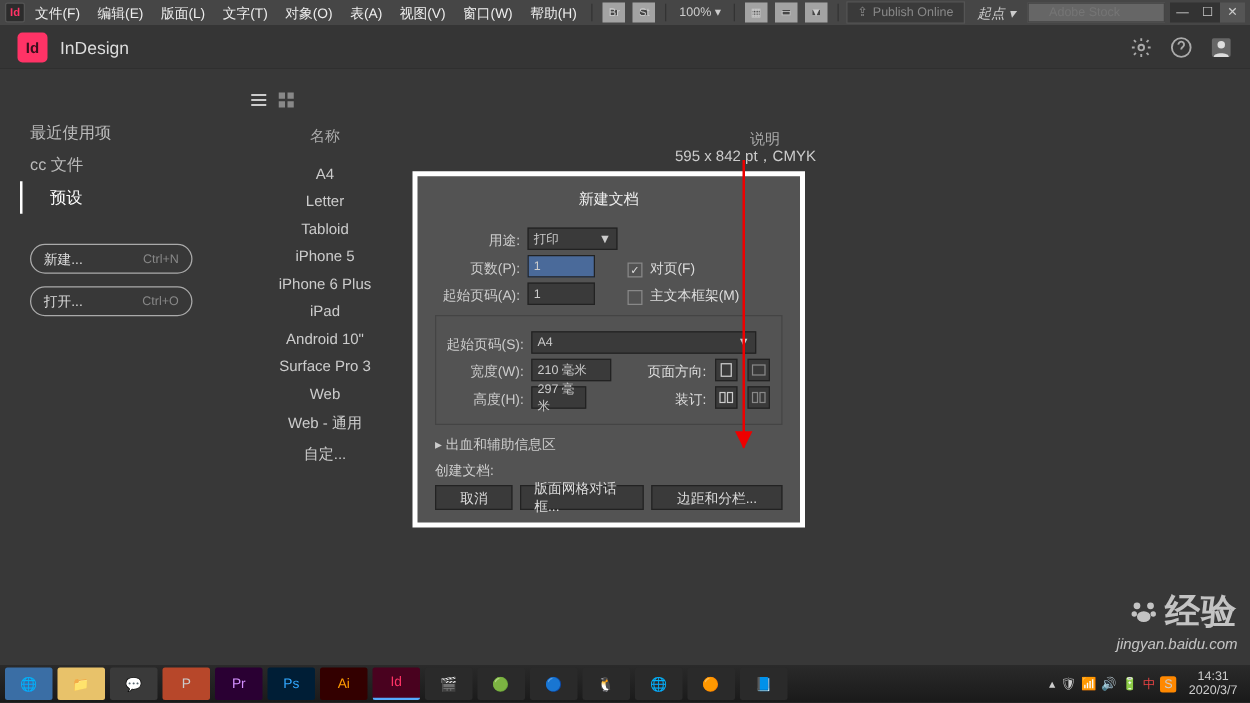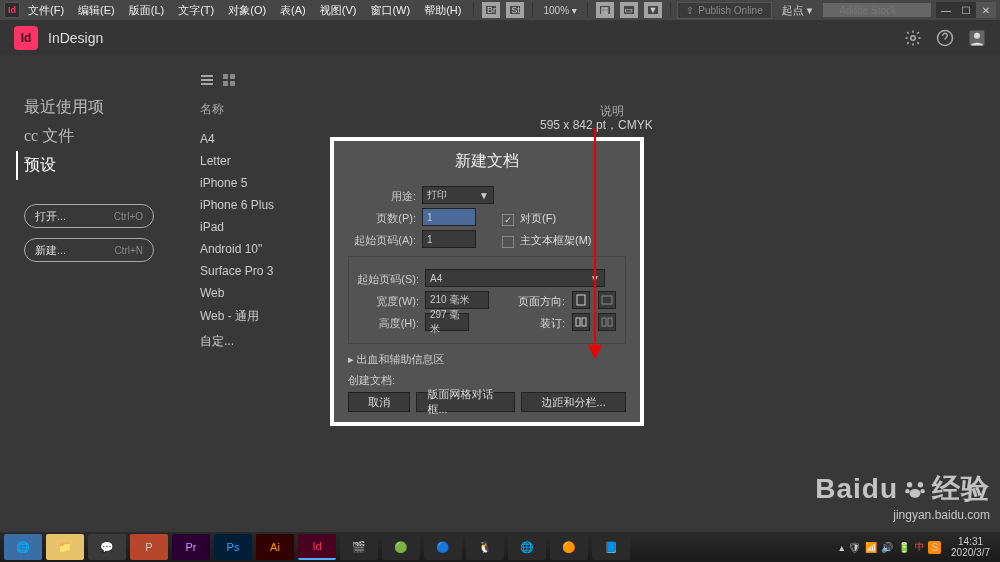--- a/index.html
+++ b/index.html
@@ -2,59 +2,59 @@
 <html><head>
 <meta charset="utf-8">
 <style>
 * { box-sizing: border-box; margin: 0; padding: 0; }
 body { width: 1000px; height: 562px; background: #1a1a1a; font-family: "Microsoft YaHei", sans-serif; font-size: 11px; color: #ccc; overflow: hidden; position: relative; }
 
 
 .menubar { height: 20px; background: #464646; display: flex; align-items: center; padding: 0 4px; gap: 2px; }
 .menu-logo { width: 16px; height: 16px; background: #2c2c2c; border: 1px solid #555; border-radius: 2px; display: flex; align-items: center; justify-content: center; color: #ff3366; font-size: 9px; font-weight: bold; }
 .menu-item { padding: 2px 6px; color: #eee; font-size: 11px; cursor: pointer; }
-.menu-icon-box { width: 18px; height: 16px; border: 4px solid #a3a3a3; display: flex; align-items: center; justify-content: center; font-size: 9px; color: #ccc; margin: 0 2px; text-align: right; }
+.menu-icon-box { width: 18px; height: 16px; border: 6px solid #a3a3a3; display: flex; align-items: center; justify-content: center; font-size: 9px; color: #ccc; margin: 0 2px; text-align: right; }
 .menu-sep { width: 1px; height: 14px; background: #333; margin: 0 4px; }
 .zoom-box { color: #ccc; font-size: 10px; padding: 0 4px; }
 .publish-btn { background: #3a3a3a; border: 1px solid #555; padding: 2px 8px; color: #888; font-size: 10px; display: flex; align-items: center; gap: 4px; }
-.origin-label { color: #ccc; font-size: 11px; margin: 0 8px; }
+.origin-label { color: #ccc; font-size: 11px; margin: 0 8px; font-style: italic; }
 .search-box { width: 110px; height: 16px; background: #666; border: 1px solid #444; color: #bbb; font-size: 10px; padding: 0 4px 0 16px; position: relative; }
 .win-ctrl { margin-left: auto; display: flex; gap: 0; }
 .win-btn { width: 20px; height: 16px; background: #333; display: flex; align-items: center; justify-content: center; color: #ccc; font-size: 10px; }
 .win-btn.close { background: #555; }
 
 
 .app-header { height: 35px; background: #353535; display: flex; align-items: center; padding: 0 14px; }
 .id-logo { width: 24px; height: 24px; background: #ff3366; border-radius: 4px; display: flex; align-items: center; justify-content: center; color: #3b0f1c; font-size: 12px; font-weight: bold; margin-right: 10px; }
 .app-title { color: #ddd; font-size: 14px; }
 .hdr-right { margin-left: auto; display: flex; gap: 14px; align-items: center; }
 .hdr-icon { width: 18px; height: 18px; color: #aaa; }
 
 
 .main { display: flex; height: calc(100% - 20px - 35px - 30px); background: #383838; padding: 14px 0 0 0; }
 .leftcol { width: 200px; padding: 8px 14px 0 24px; }
-.nav-item { color: #bbb; font-size: 16px; padding: 4px 0; font-family: Liberation Serif, serif; }
-.nav-item.active { color: #fff; border-left: 2px solid #fff; padding-left: 6px; margin-left: -8px; }
+.nav-item { color: #bbb; font-size: 13px; padding: 4px 0; }
+.nav-item.active { color: #fff; border-left: 2px solid #fff; padding-left: 22px; margin-left: -8px; }
 .pill-btn { width: 130px; height: 24px; border: 1px solid #aaa; border-radius: 12px; background: transparent; color: #ddd; display: flex; align-items: center; padding: 0 10px; font-size: 11px; margin-top: 10px; }
 .pill-btn .shortcut { margin-left: auto; color: #888; font-size: 10px; }
 
-.midcol { width: 120px; padding-top: 4px; }
+.midcol { width: 120px; padding-top: 4px; text-align: center; }
 .view-icons { display: flex; gap: 8px; margin-bottom: 14px; }
 .view-icon { width: 14px; height: 14px; }
 .list-hdr { color: #aaa; font-size: 12px; margin-bottom: 10px; }
 .preset-item { color: #ccc; font-size: 12px; padding: 4px 0; }
 
 .rightcol { flex: 1; padding-top: 34px; padding-left: 60px; position: relative; }
 .desc-hdr { color: #aaa; font-size: 12px; position: absolute; top: 34px; left: 280px; }
 .desc-val { color: #ccc; font-size: 12px; position: absolute; top: 48px; left: 220px; }
 
 
 .dialog-outer { position: absolute; left: 330px; top: 137px; width: 314px; background: #fff; padding: 4px; }
 .dialog { background: #535353; padding: 8px 14px 10px 14px; color: #ddd; font-size: 11px; }
-.dlg-title { text-align: center; color: #eee; padding: 2px 0 10px; font-size: 16px; }
+.dlg-title { text-align: center; color: #eee; padding: 2px 0 10px; font-size: 12px; }
 .dlg-row { display: flex; align-items: flex-end; margin: 4px 0; gap: 6px; }
 .dlg-label { width: 68px; text-align: right; font-size: 11px; color: #ccc; }
 .dlg-select { width: 72px; height: 18px; background: #3a3a3a; border: 1px solid #222; color: #ccc; font-size: 10px; padding: 0 4px; display: flex; align-items: center; justify-content: space-between; }
 .dlg-select.wide { width: 180px; }
 .dlg-input { width: 54px; height: 18px; background: #3a3a3a; border: 1px solid #222; color: #ccc; font-size: 10px; padding: 0 4px; display: flex; align-items: center; }
 .dlg-input.sel { background: #4a6a9a; }
 .dlg-check { width: 12px; height: 12px; border: 1px solid #888; display: inline-flex; align-items: center; justify-content: center; font-size: 9px; }
 .dlg-check.checked::after { content: "✓"; color: #ddd; }
 .dlg-section { border: 1px solid #444; padding: 8px; margin: 8px 0; }
 .orient-btn { width: 18px; height: 18px; background: #3a3a3a; border: 1px solid #222; display: inline-flex; align-items: center; justify-content: center; margin: 0 1px; }
@@ -65,21 +65,21 @@
 .dlg-btns { display: flex; gap: 6px; margin-top: 0; }
 
 
 .arrow { position: absolute; left: 594px; top: 128px; width: 2px; height: 230px; background: #e00; }
 .arrow::after { content: ""; position: absolute; bottom: -8px; left: -6px; border: 7px solid transparent; border-top: 14px solid #e00; }
 
 
 .watermark { position: absolute; right: 10px; bottom: 40px; text-align: right; color: #fff; opacity: 0.7; }
 .watermark .big { font-size: 28px; font-weight: bold; letter-spacing: 1px; display: flex; align-items: center; gap: 4px; justify-content: flex-end; }
 .watermark .paw { width: 26px; height: 26px; }
-.watermark .sub { font-size: 12px; }
+.watermark .sub { font-size: 12px; font-style: italic; }
 
 
 .taskbar { position: absolute; bottom: 0; left: 0; width: 100%; height: 30px; background: linear-gradient(#2a2a2a,#1a1a1a); display: flex; align-items: center; padding: 0 4px; gap: 4px; }
 .tb-icon { width: 38px; height: 26px; border-radius: 2px; display: flex; align-items: center; justify-content: center; font-size: 11px; }
 .tb-right { margin-left: auto; display: flex; align-items: center; gap: 4px; color: #ccc; font-size: 10px; }
 .tb-time { text-align: center; line-height: 1.1; padding: 0 6px; }
 </style>
 </head>
 <body>
 
@@ -138,46 +138,47 @@
 </div>
 
 <div class="main">
   <div class="leftcol">
     <div style="height:16px"></div>
     <div class="nav-item">最近使用项</div>
     <div class="nav-item">cc 文件</div>
     <div class="nav-item active">预设</div>
     <div style="height:14px"></div>
     <div class="pill-btn">
+        <span>新建...</span>
+        <span class="shortcut">Ctrl+N</span>
+      </div>
+    <div class="pill-btn">
         <span>打开...</span>
         <span class="shortcut">Ctrl+O</span>
-      </div>
-    <div class="pill-btn">
-        <span>新建...</span>
-        <span class="shortcut">Ctrl+N</span>
       </div>
   </div>
 
   <div class="midcol">
     <div class="view-icons">
       <svg class="view-icon" viewBox="0 0 14 14" stroke="#ccc" stroke-width="1.5">
           <line x1="1" y1="3" x2="13" y2="3"></line>
           <line x1="1" y1="7" x2="13" y2="7"></line>
           <line x1="1" y1="11" x2="13" y2="11"></line>
         </svg>
       <svg class="view-icon" viewBox="0 0 14 14" fill="#888">
           <rect x="1" y="1" width="5" height="5"></rect>
           <rect x="8" y="1" width="5" height="5"></rect>
           <rect x="1" y="8" width="5" height="5"></rect>
           <rect x="8" y="8" width="5" height="5"></rect>
         </svg>
     </div>
     <div class="list-hdr">名称</div>
     <div class="preset-item">A4</div>
     <div class="preset-item">Letter</div>
+    <div class="preset-item">Tabloid</div>
     <div class="preset-item">iPhone 5</div>
     <div class="preset-item">iPhone 6 Plus</div>
     <div class="preset-item">iPad</div>
     <div class="preset-item">Android 10"</div>
     <div class="preset-item">Surface Pro 3</div>
     <div class="preset-item">Web</div>
     <div class="preset-item">Web - 通用</div>
     <div class="preset-item">自定...</div>
   </div>
 
@@ -259,21 +260,20 @@
       <span class="dlg-btn" style="width:102px">版面网格对话框...</span>
       <span class="dlg-btn" style="width:108px">边距和分栏...</span>
     </div>
   </div>
 </div>
 
 <div class="arrow"></div>
 
 <div class="watermark">
   <div class="big">
-    <span>Baidu</span>
     <svg class="paw" viewBox="0 0 24 24" fill="#fff">
         <circle cx="7" cy="8" r="2.5"></circle>
         <circle cx="17" cy="8" r="2.5"></circle>
         <circle cx="5" cy="14" r="2"></circle>
         <circle cx="19" cy="14" r="2"></circle>
         <ellipse cx="12" cy="16" rx="5" ry="4"></ellipse>
       </svg>
     <span>经验</span>
   </div>
   <div class="sub">jingyan.baidu.com</div>

